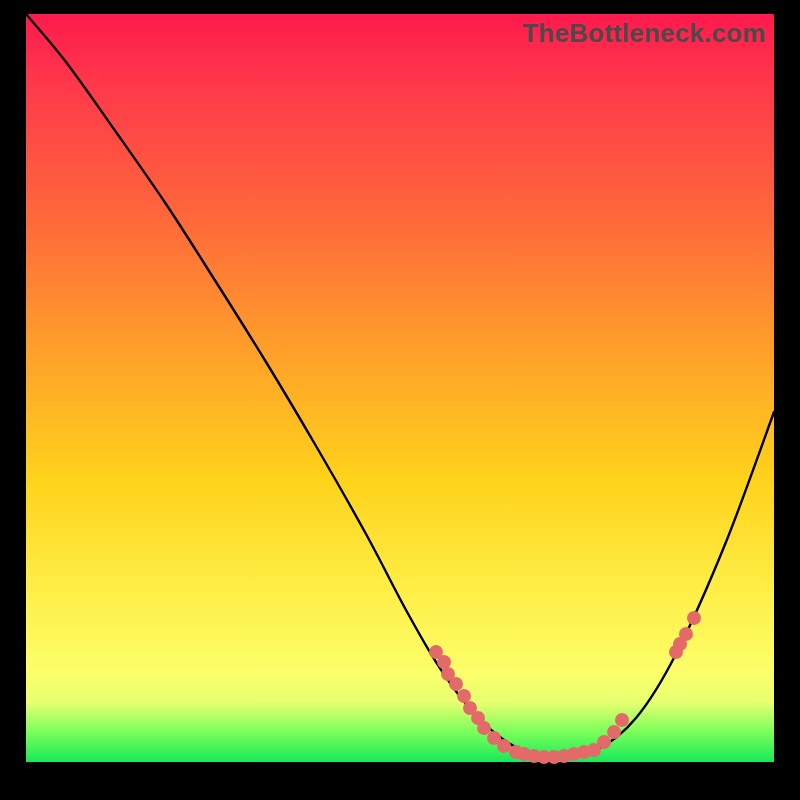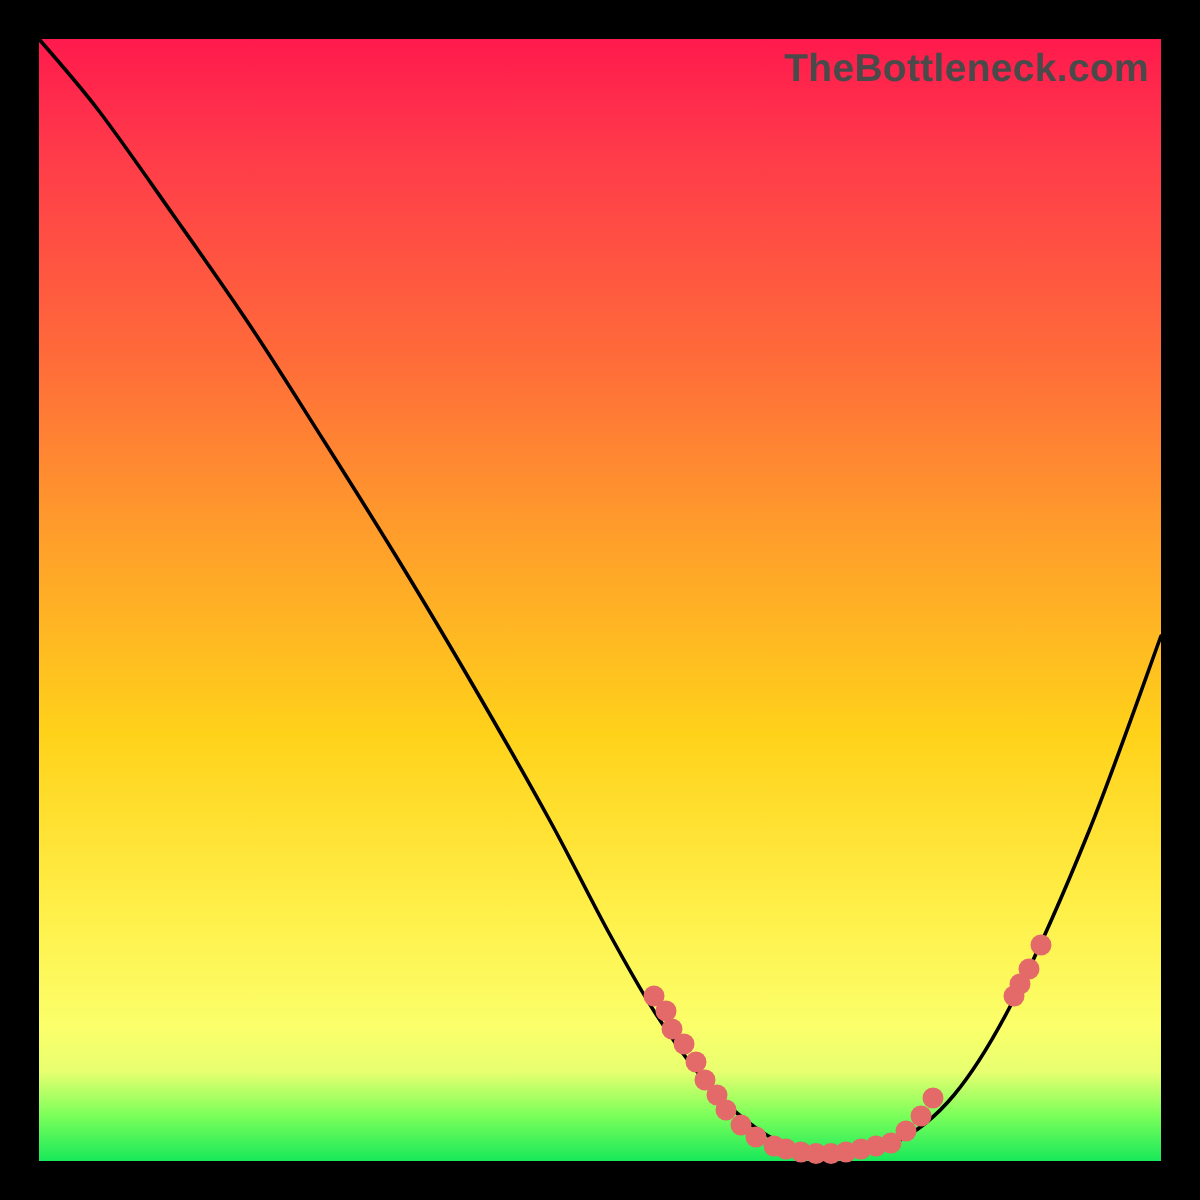--- a/index.html
+++ b/index.html
@@ -7,21 +7,21 @@
     padding: 0;
     width: 800px;
     height: 800px;
     background: #000;
     overflow: hidden;
     font-family: Arial, Helvetica, sans-serif;
   }
   .frame {
     position: absolute;
     left: 26px;
-    top: 26px;
+    top: 14px;
     width: 748px;
     height: 612px;
     background: #5eead4;
   }
   .plot-area {
     position: absolute;
     left: 0;
     top: 0;
     width: 748px;
     height: 748px;

